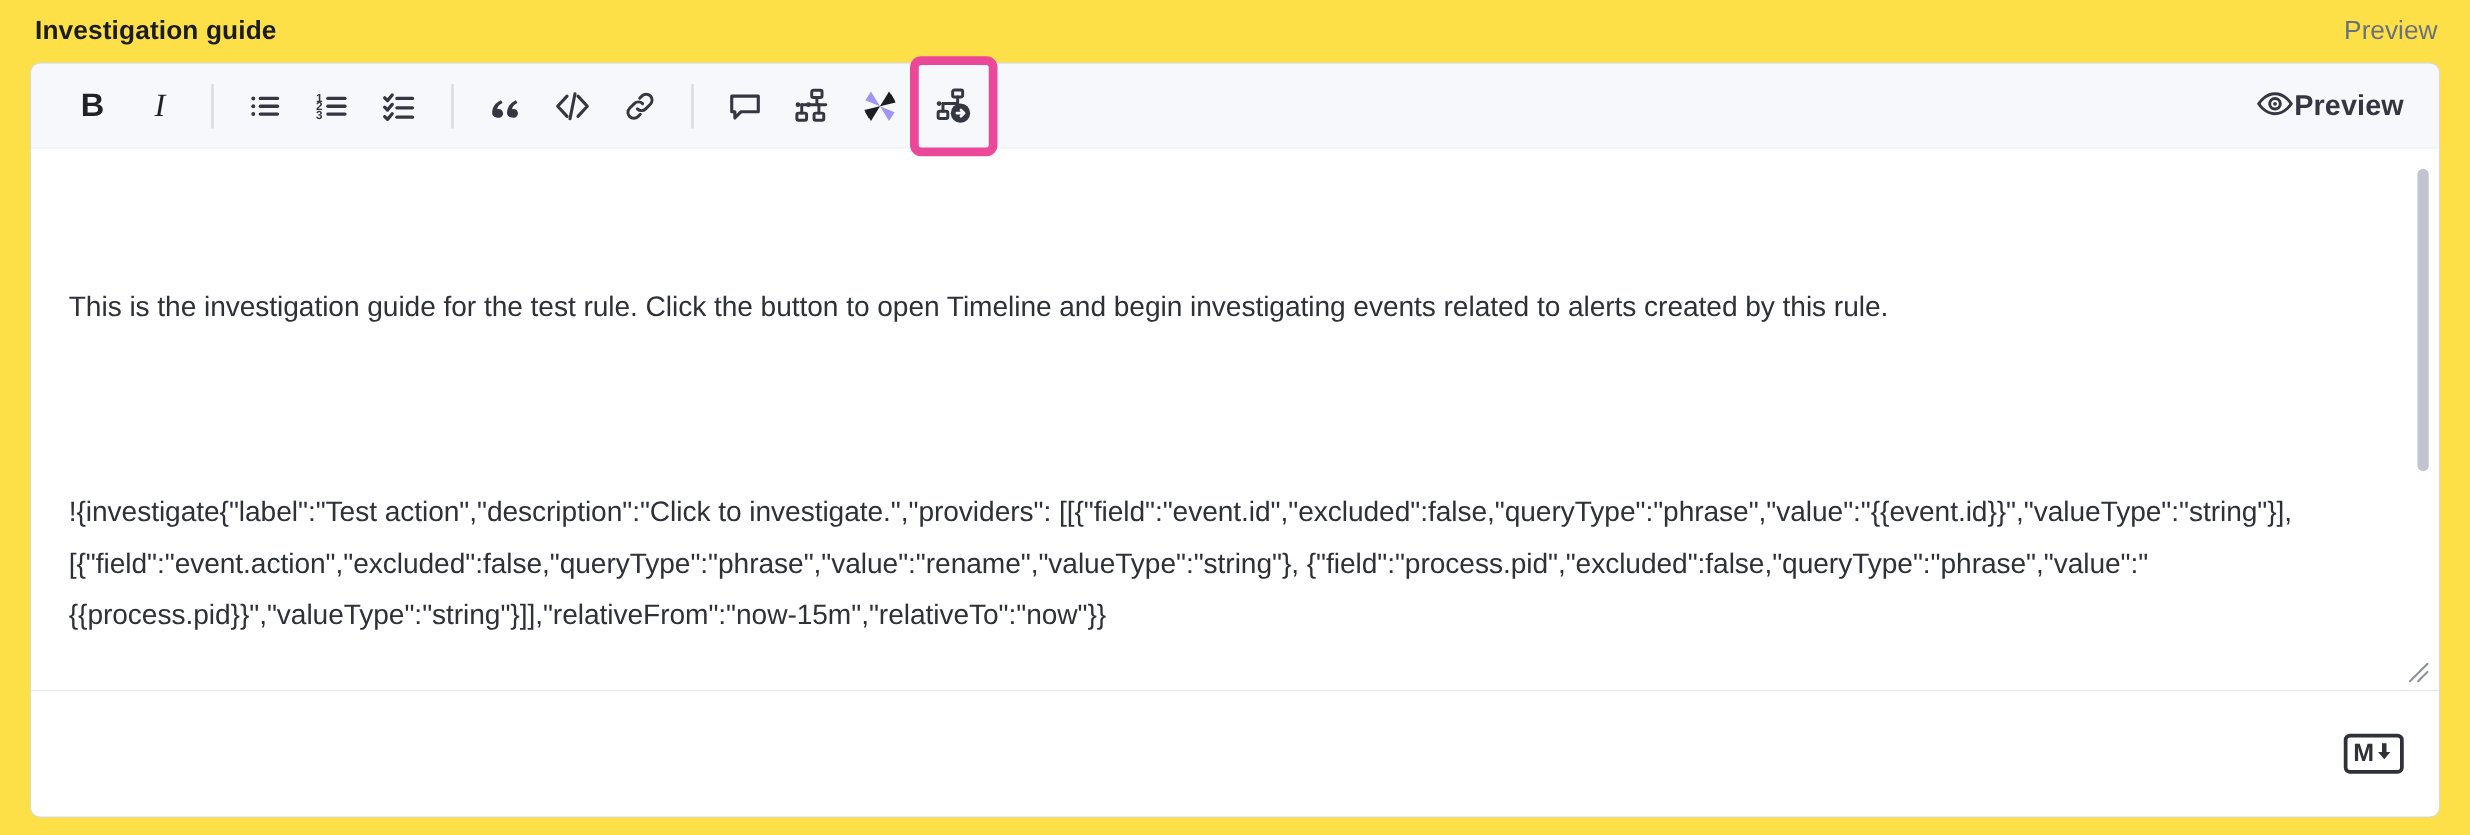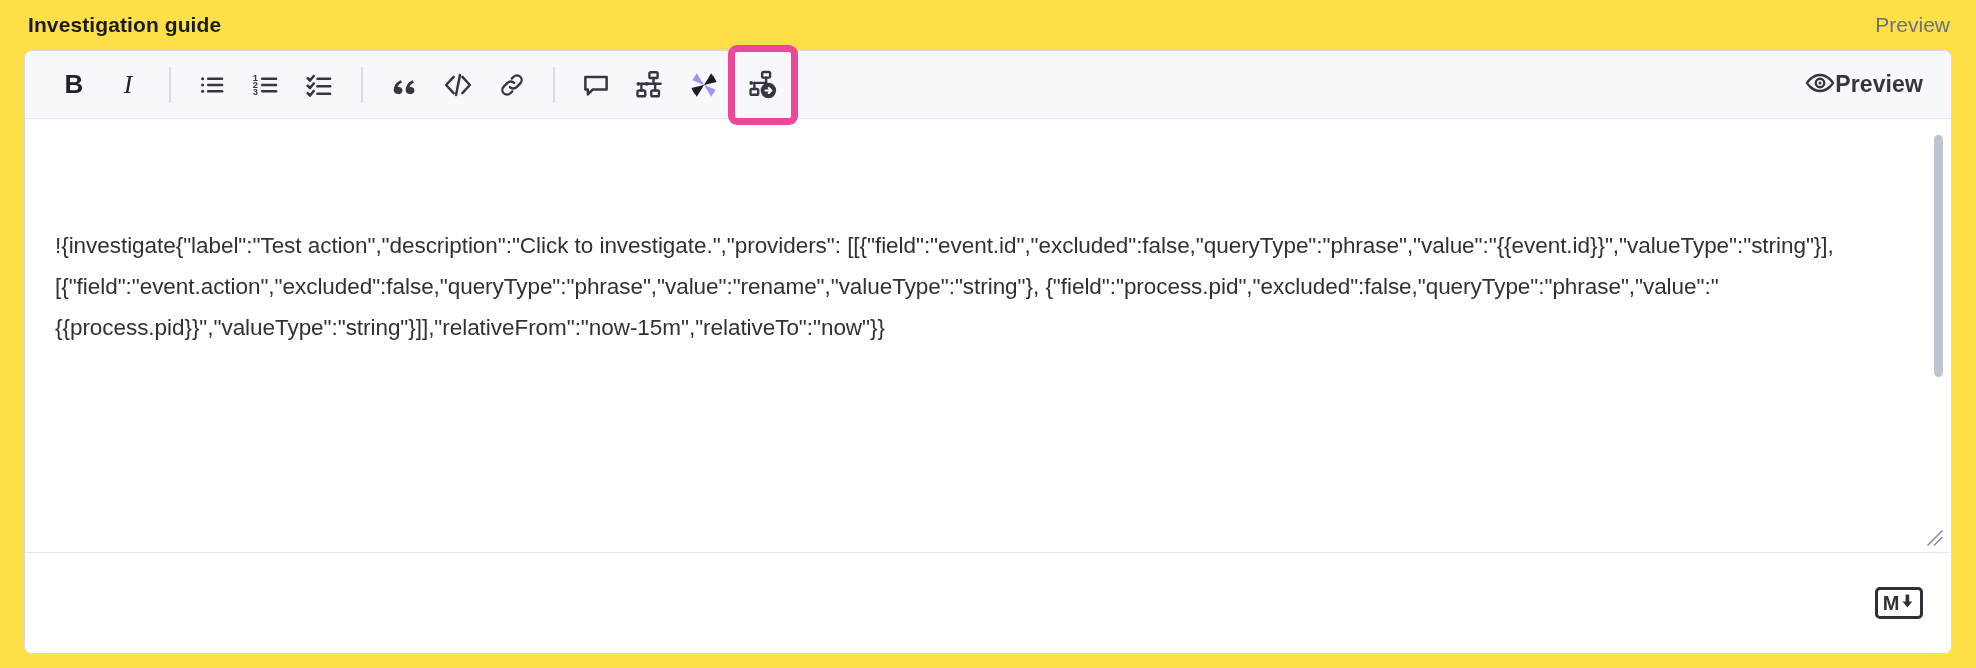--- a/index.html
+++ b/index.html
@@ -360,20 +360,21 @@
             <circle cx="12" cy="12" r="3.4"></circle>
             <circle cx="12" cy="12" r="1.2" fill="currentColor" stroke="none"></circle>
           </svg>
         </span>
         <span class="preview-label">Preview</span>
       </button>
     </div>
 
     <div class="editor-body">
       <div class="doc-text">
+        <p class="para">This is the investigation guide for the test rule. Click the button to open Timeline and begin investigating events related to alerts created by this rule.</p>
         <p class="para">!{investigate{"label":"Test action","description":"Click to investigate.","providers": [[{"field":"event.id","excluded":false,"queryType":"phrase","value":"{{event.id}}","valueType":"string"}], [{"field":"event.action","excluded":false,"queryType":"phrase","value":"rename","valueType":"string"}, {"field":"process.pid","excluded":false,"queryType":"phrase","value":"{{process.pid}}","valueType":"string"}]],"relativeFrom":"now-15m","relativeTo":"now"}}</p>
         
       </div>
 
       <div class="body-scroll">
         <div class="body-scroll-thumb"></div>
       </div>
 
       <div class="resize-grip">
         <svg width="22" height="22" viewBox="0 0 22 22" fill="none" stroke="currentColor" stroke-width="1.6" stroke-linecap="round">

